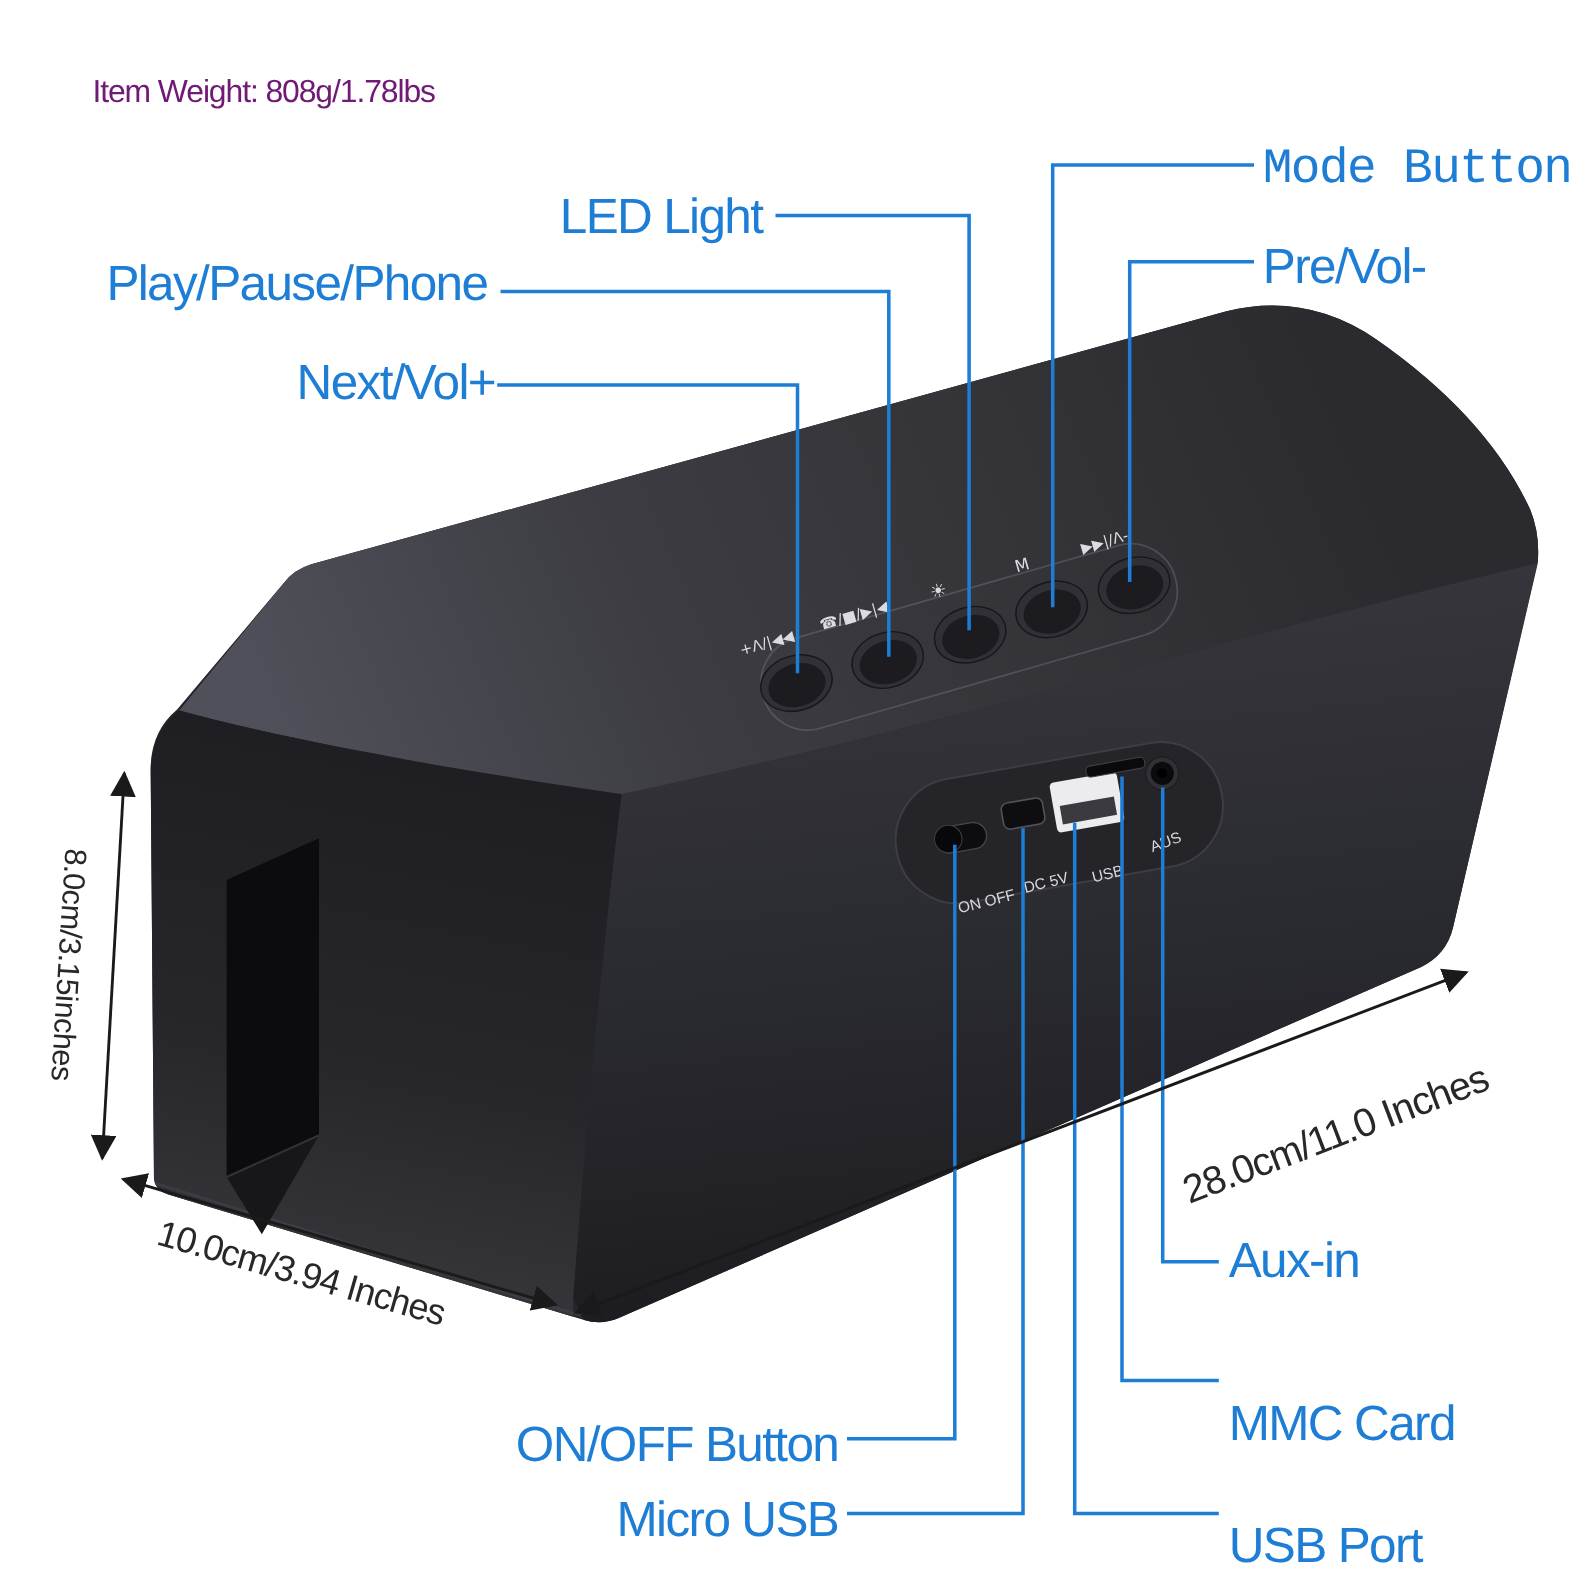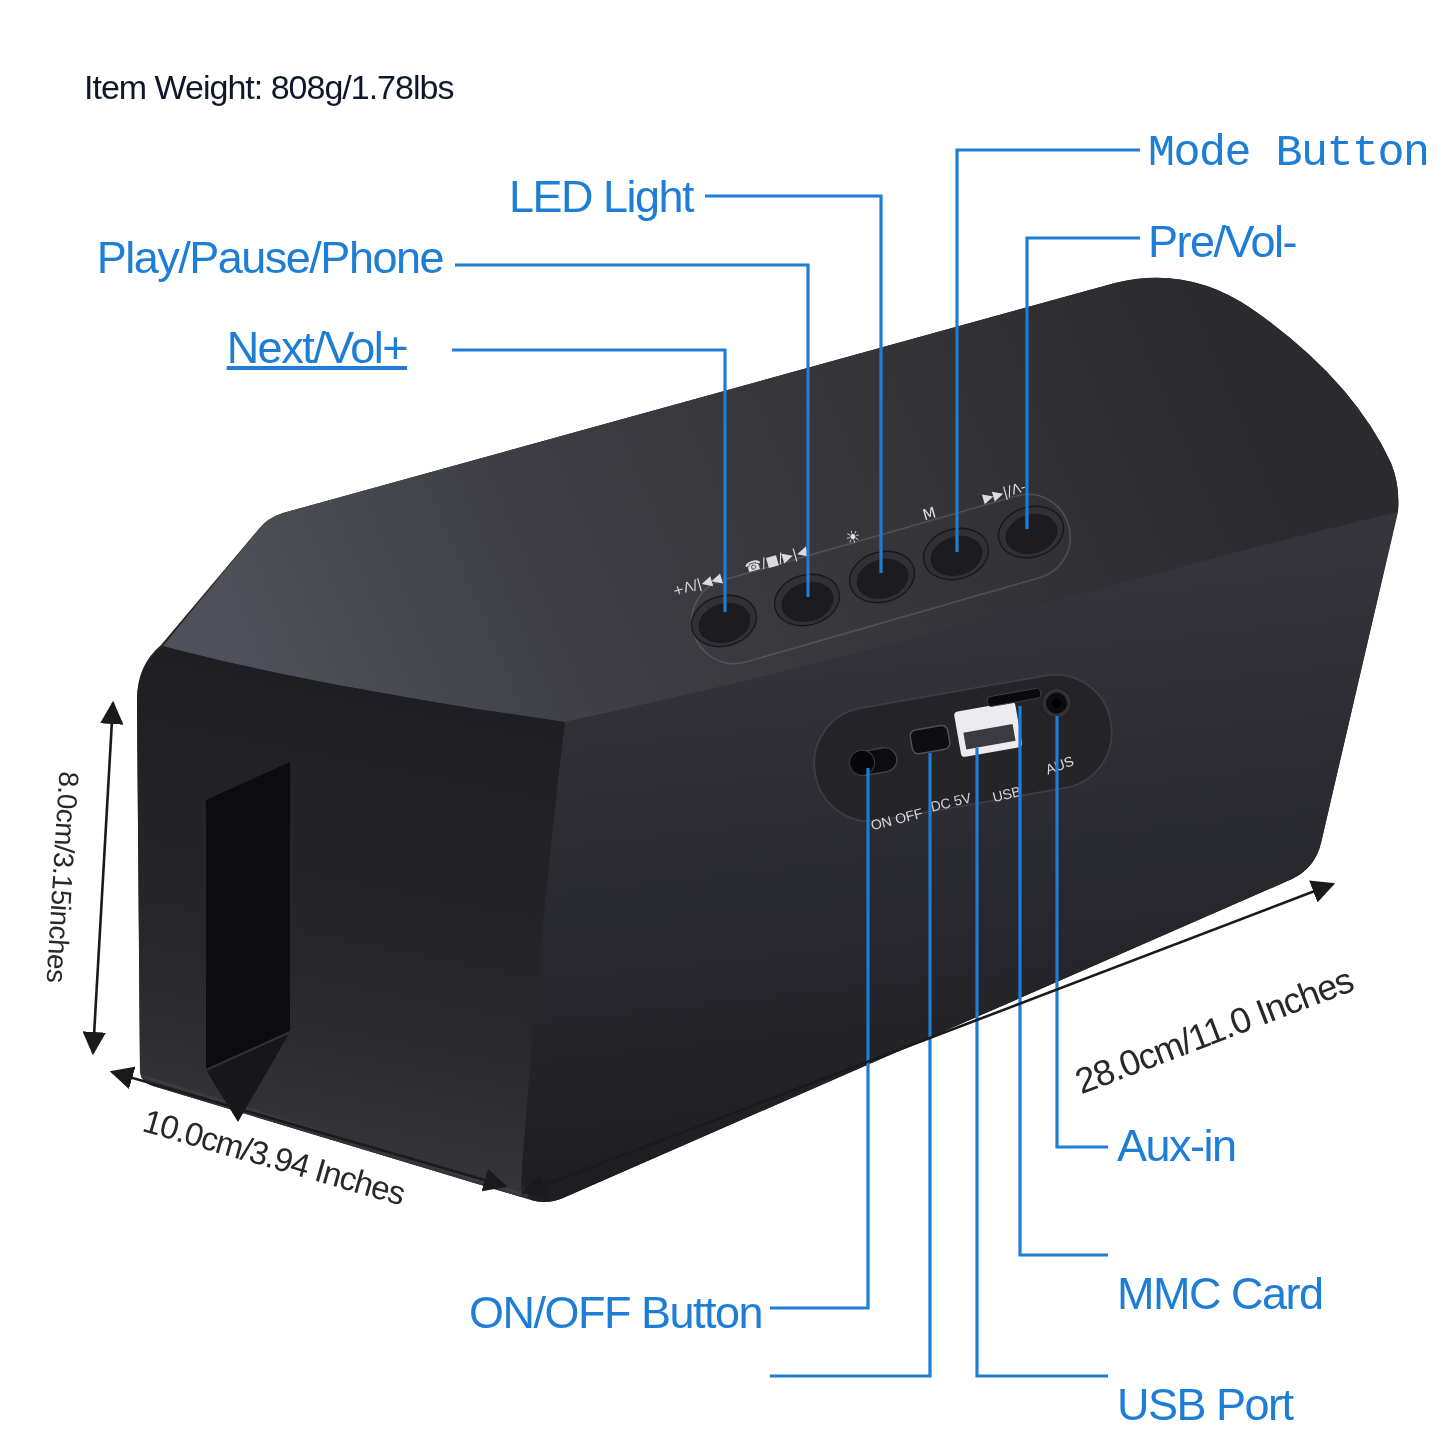--- a/index.html
+++ b/index.html
@@ -7,21 +7,21 @@
     position:relative;width:1445px;height:1445px;background:#ffffff;overflow:hidden;
     font-family:"Liberation Sans",sans-serif;
   }
   #art{position:absolute;left:0;top:0;}
   .lbl{
     position:absolute;white-space:nowrap;line-height:1;
     color:#1e7dd4;font-size:45px;letter-spacing:-1.5px;font-weight:400;
   }
   .weight{
     position:absolute;white-space:nowrap;line-height:1;
-    color:#0f172a;font-size:34px;letter-spacing:-1px;
+    color:#701a75;font-size:29px;letter-spacing:-1px;
   }
   .dim{
     position:absolute;white-space:nowrap;line-height:1;color:#28282b;
   }
   .dim-h{left:62px;top:877px;font-size:28px;letter-spacing:-0.5px;
     transform:translate(-50%,-50%) rotate(93.5deg);}
   .dim-d{left:274px;top:1157px;font-size:33px;letter-spacing:-1px;
     transform:translate(-50%,-50%) rotate(16deg);}
   .dim-l{left:1214px;top:1031px;font-size:36px;letter-spacing:-1px;
     transform:translate(-50%,-50%) rotate(-20.9deg);}
@@ -150,23 +150,24 @@
       <line x1="524" y1="1193" x2="1333" y2="884" marker-start="url(#arr)" marker-end="url(#arr)"></line>
     </g>
   </svg>
 
   <div class="weight" style="left:84px;top:70px;">Item Weight: 808g/1.78lbs</div>
 
   <div class="lbl" style="left:1148px;top:131px;font-family:Liberation Mono, monospace;">Mode Button</div>
   <div class="lbl" style="right:752px;top:174px;">LED Light</div>
   <div class="lbl" style="left:1148px;top:219px;">Pre/Vol-</div>
   <div class="lbl" style="right:1002px;top:235px;text-align:center;">Play/Pause/Phone</div>
-  <div class="lbl" style="right:1038px;top:325px;text-decoration:underline;">Next/Vol+</div>
+  <div class="lbl" style="right:995px;top:325px;">Next/Vol+</div>
 
   <div class="lbl" style="right:683px;top:1290px;">ON/OFF Button</div>
+  <div class="lbl" style="right:683px;top:1358px;">Micro USB</div>
   <div class="lbl" style="left:1117px;top:1123px;">Aux-in</div>
   <div class="lbl" style="left:1117px;top:1235px;margin-top:36px;">MMC Card</div>
   <div class="lbl" style="left:1117px;top:1352px;margin-top:30px;">USB Port</div>
 
   <div class="dim dim-h">8.0cm/3.15inches</div>
   <div class="dim dim-d">10.0cm/3.94 Inches</div>
   <div class="dim dim-l">28.0cm/11.0 Inches</div>
 
 </div>
 

